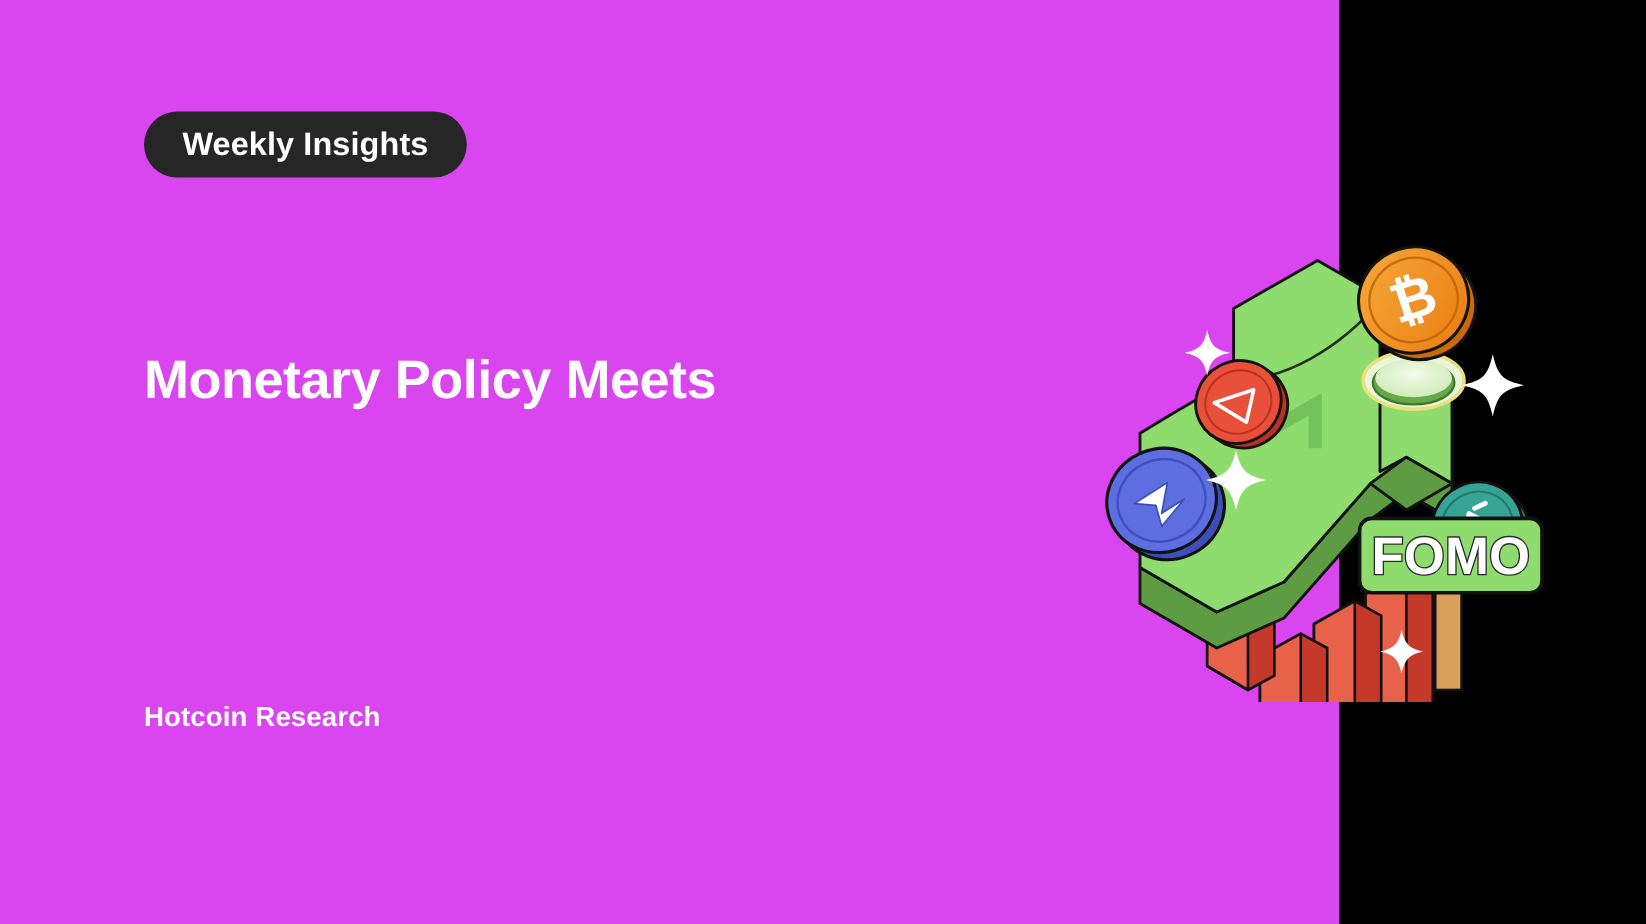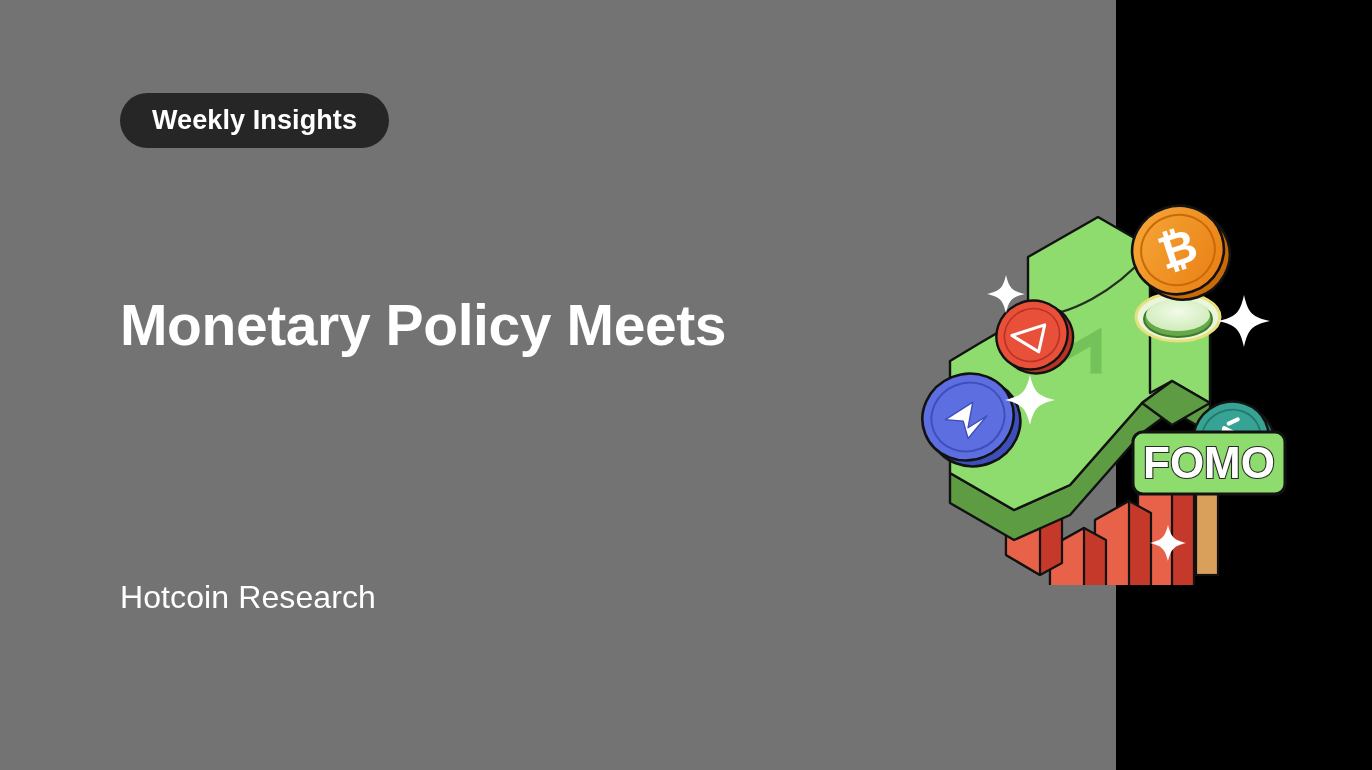--- a/index.html
+++ b/index.html
@@ -13,21 +13,21 @@
     height: 770px;
     overflow: hidden;
     font-family: "Liberation Sans", sans-serif;
     -webkit-font-smoothing: antialiased;
   }
 
   #banner {
     position: relative;
     width: 1116px;
     height: 770px;
-    background: #737373;
+    background: #d946ef;
   }
 
   
   .badge {
     position: absolute;
     left: 120px;
     top: 93px;
     height: 55px;
     padding: 0 32px;
     display: flex;
@@ -45,35 +45,35 @@
     white-space: nowrap;
   }
 
   
   .title {
     position: absolute;
     left: 120px;
     top: 258px;
     width: 760px;
     color: #ffffff;
-    font-size: 57px;
+    font-size: 45px;
     font-weight: bold;
     line-height: 58px;
     letter-spacing: -0.4px;
   }
   .title-line { display: block; white-space: nowrap; }
 
   
   .footer {
     position: absolute;
     left: 120px;
     top: 578px;
     color: #ffffff;
-    font-size: 32px;
-    font-weight: normal;
+    font-size: 23px;
+    font-weight: bold;
     line-height: 38px;
     letter-spacing: 0.1px;
   }
   .footer-line { display: block; white-space: nowrap; }
 
   
   .illustration {
     position: absolute;
     left: 910px;
     top: 195px;

